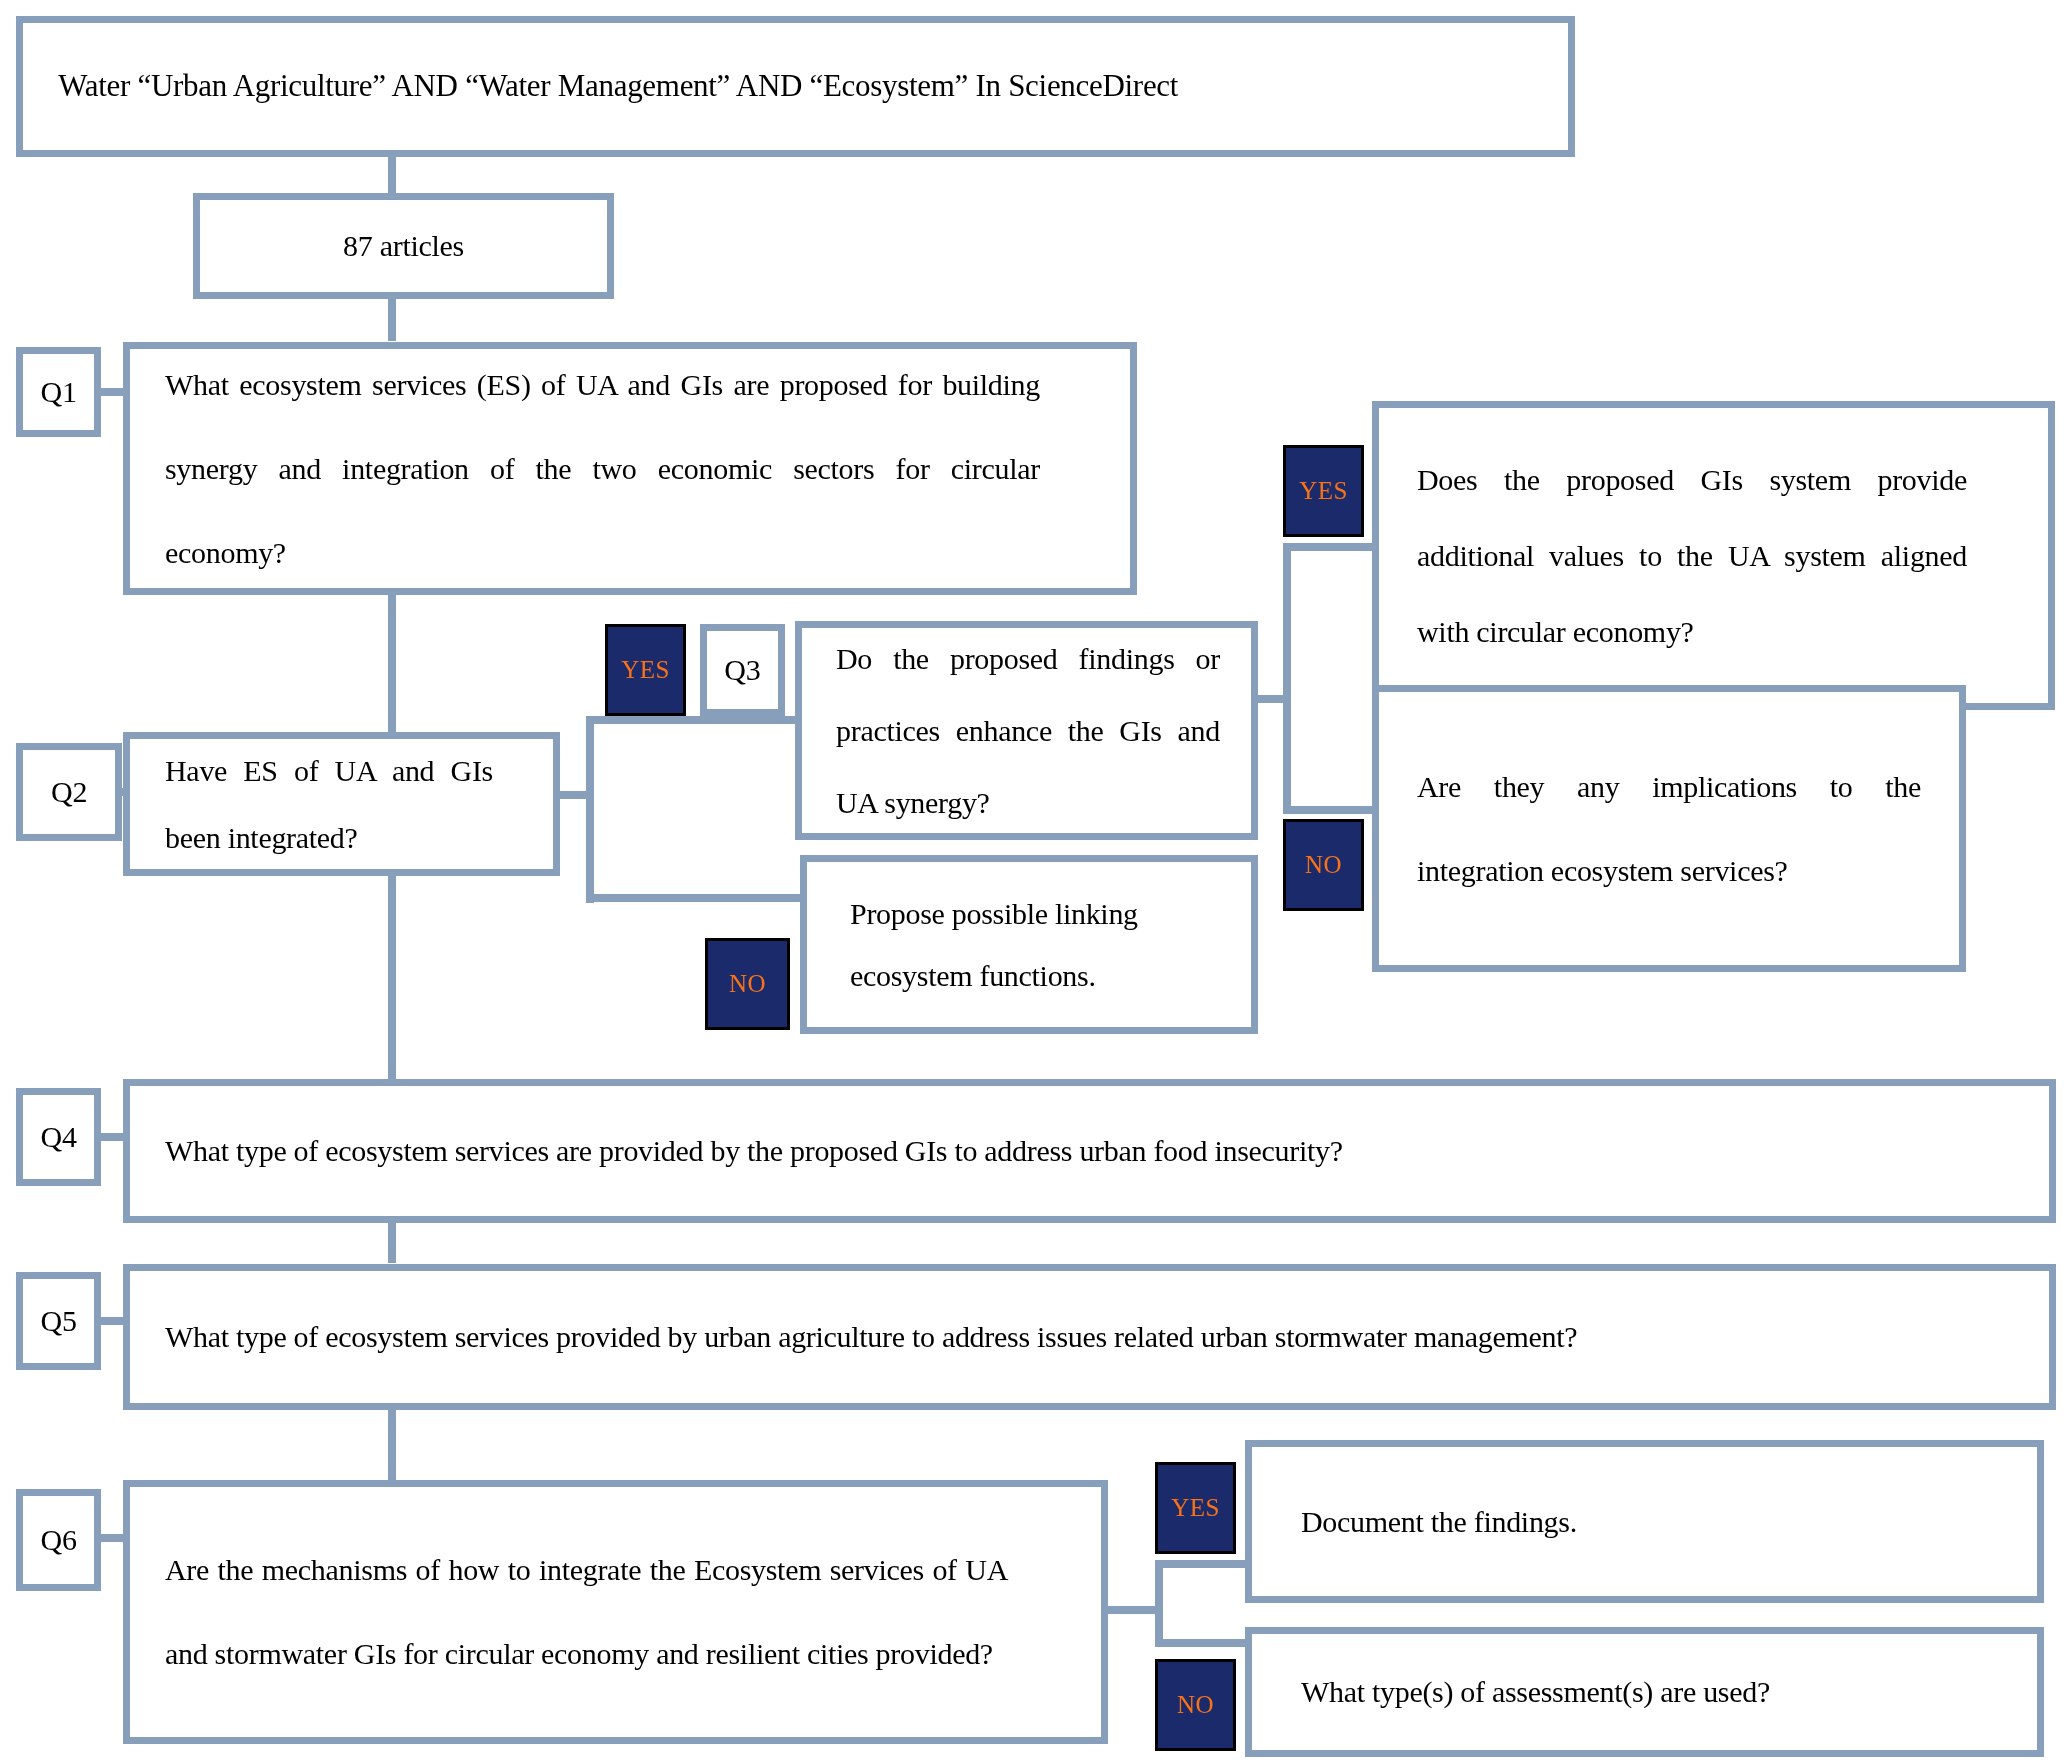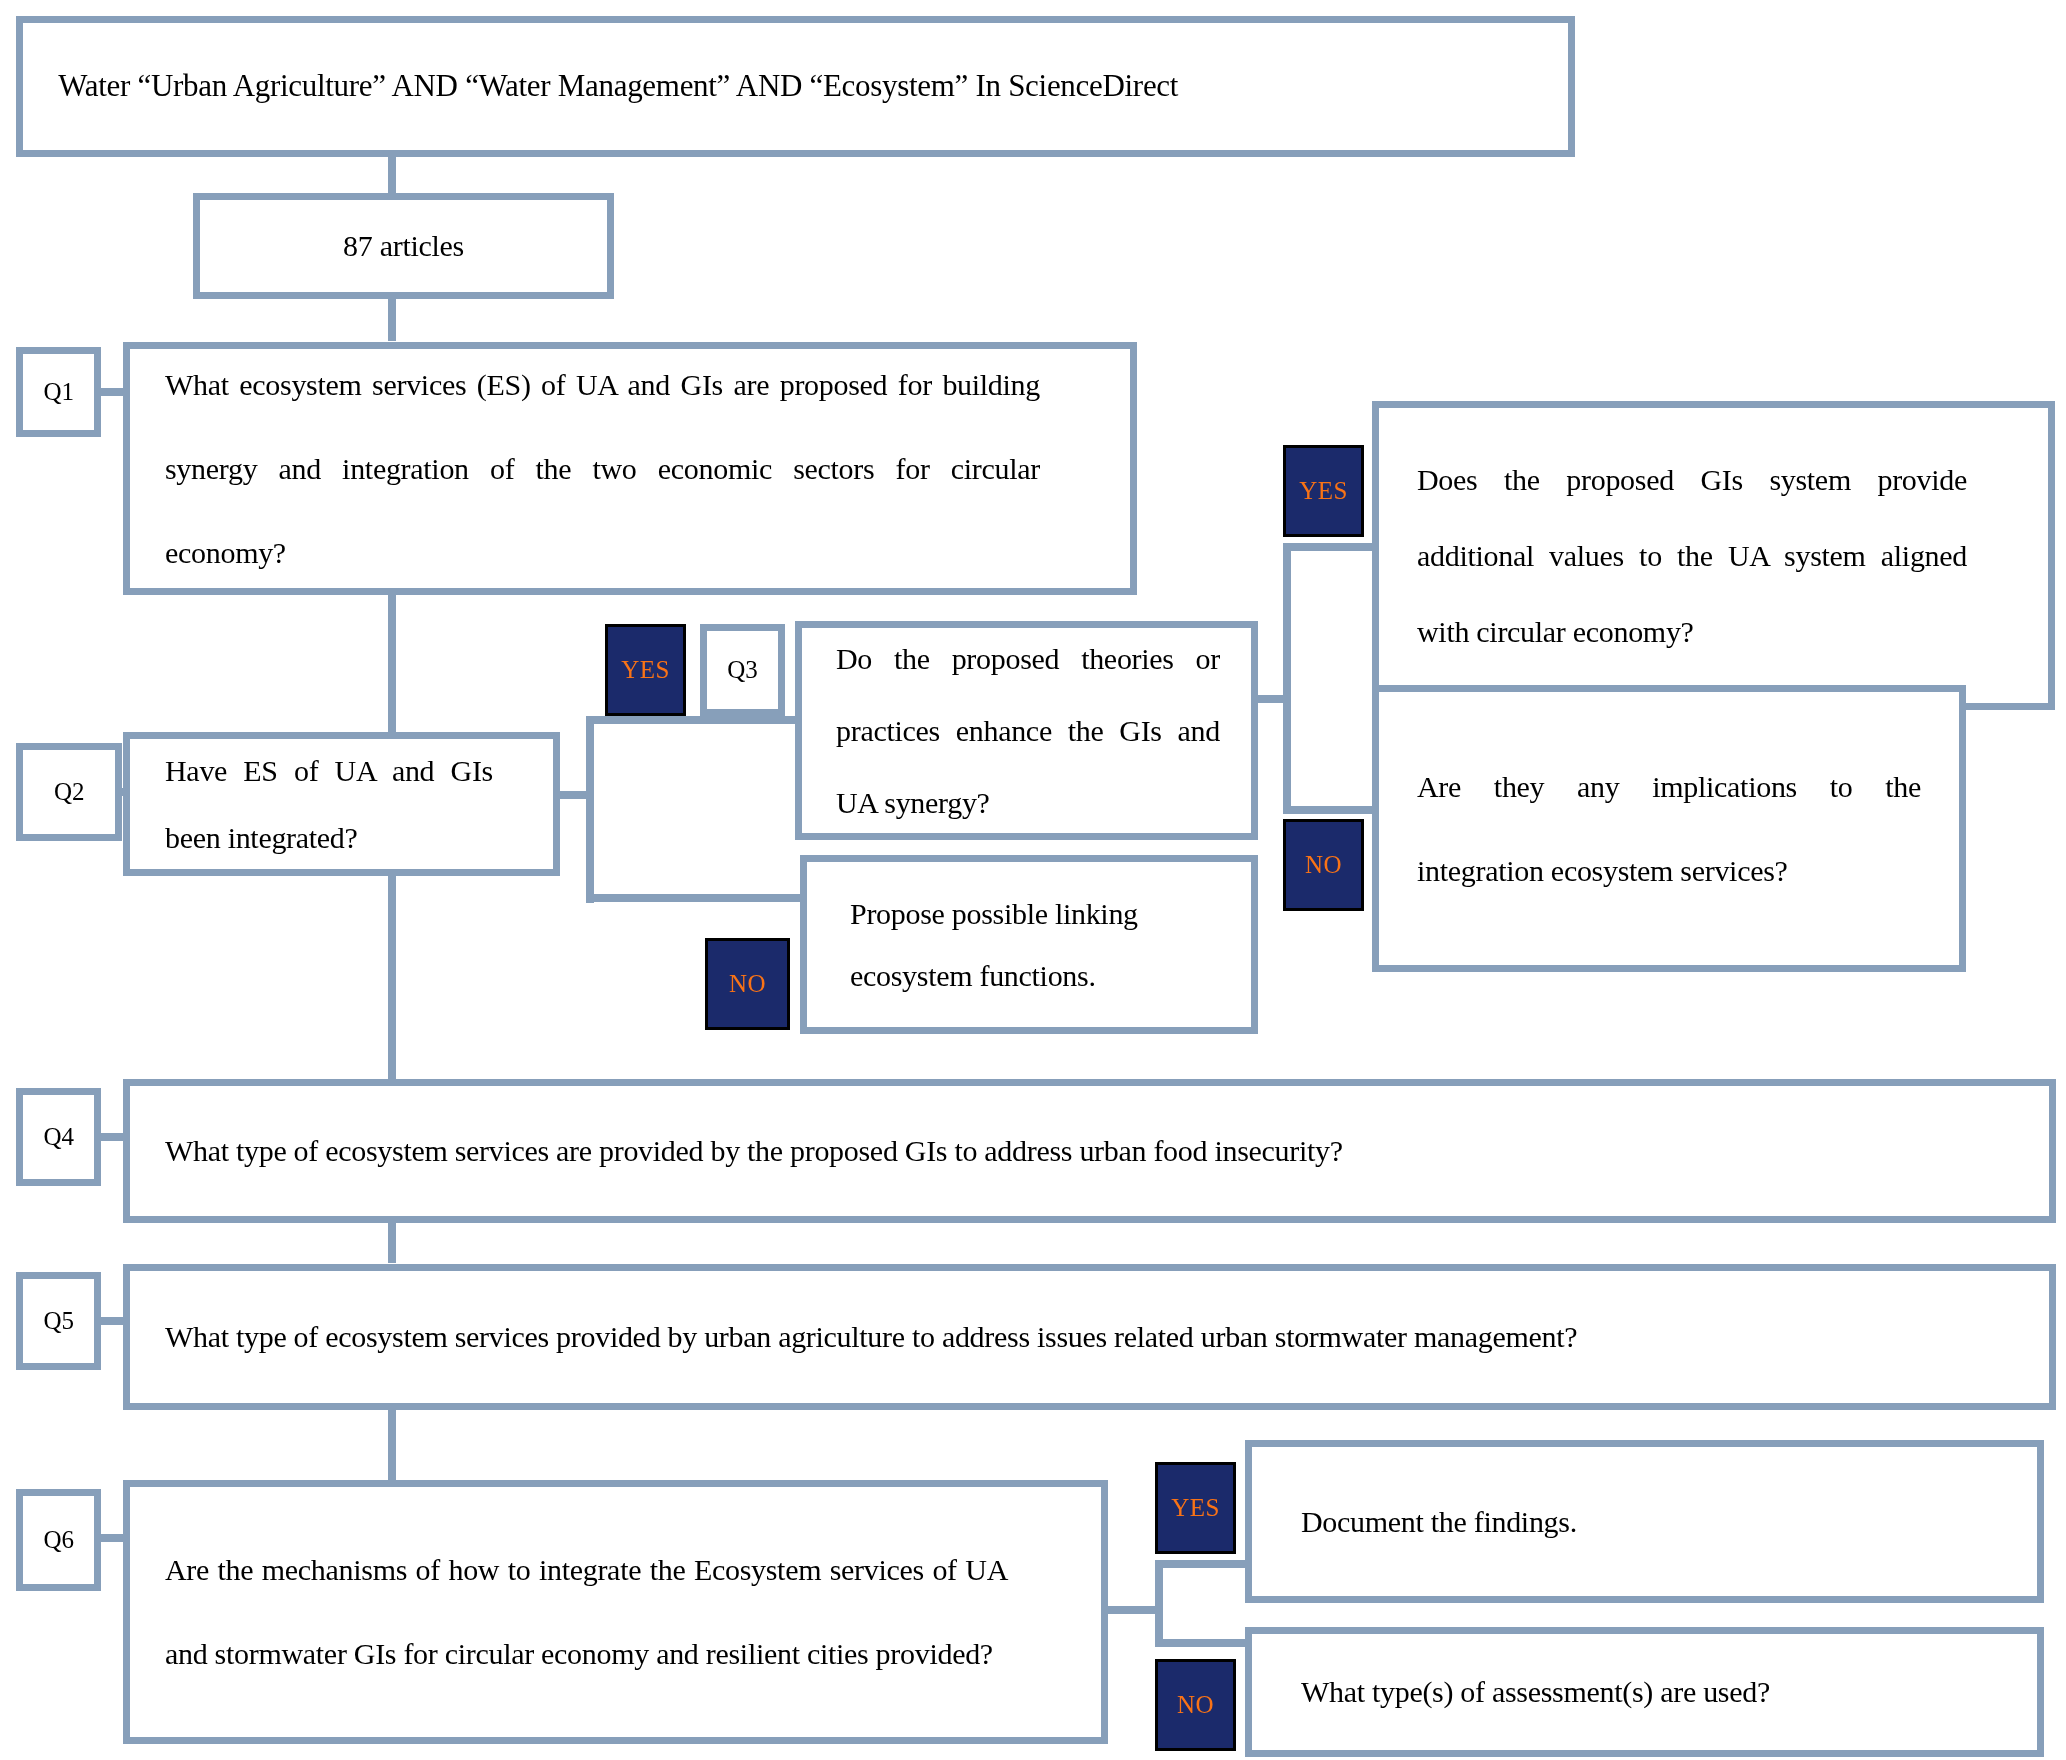--- a/index.html
+++ b/index.html
@@ -33,21 +33,21 @@
     line-height:1.25;
   }
   .qtag{
     position:absolute;
     background:#ffffff;
     border:7.6px solid var(--line);
     box-sizing:border-box;
     display:flex;
     align-items:center;
     justify-content:center;
-    font-size:25px;
+    font-size:30px;
     z-index:2;
   }
   .dtag{
     position:absolute;
     background:var(--navy);
     border:3.8px solid #000000;
     box-sizing:border-box;
     color:#f97316;
     display:flex;
     align-items:center;
@@ -123,21 +123,21 @@
   </div>
 
   <div class="qtag" style="left:16.3px;top:743px;width:106px;height:98px;">Q2</div>
   <div class="box" style="left:123px;top:732px;width:437px;height:144px;">
     <div class="txt t-q2">Have ES of UA and GIs been integrated?</div>
   </div>
 
   <div class="dtag" style="left:605px;top:624px;width:81px;height:92px;">YES</div>
   <div class="qtag" style="left:700px;top:624px;width:85px;height:92px;">Q3</div>
   <div class="box" style="left:795px;top:621px;width:463px;height:219px;">
-    <div class="txt t-q3">Do the proposed theories or practices enhance the GIs and UA synergy?</div>
+    <div class="txt t-q3">Do the proposed findings or practices enhance the GIs and UA synergy?</div>
   </div>
 
   <div class="dtag" style="left:705px;top:938px;width:85px;height:92px;">NO</div>
   <div class="box" style="left:800px;top:855px;width:458px;height:179px;">
     <div class="txt t-propose">Propose possible linking ecosystem functions.</div>
   </div>
 
   <div class="dtag" style="left:1283px;top:445px;width:81px;height:92px;">YES</div>
   <div class="box" style="left:1372px;top:401px;width:683px;height:309px;">
     <div class="txt t-box1">Does the proposed GIs system provide additional values to the UA system aligned with circular economy?</div>

